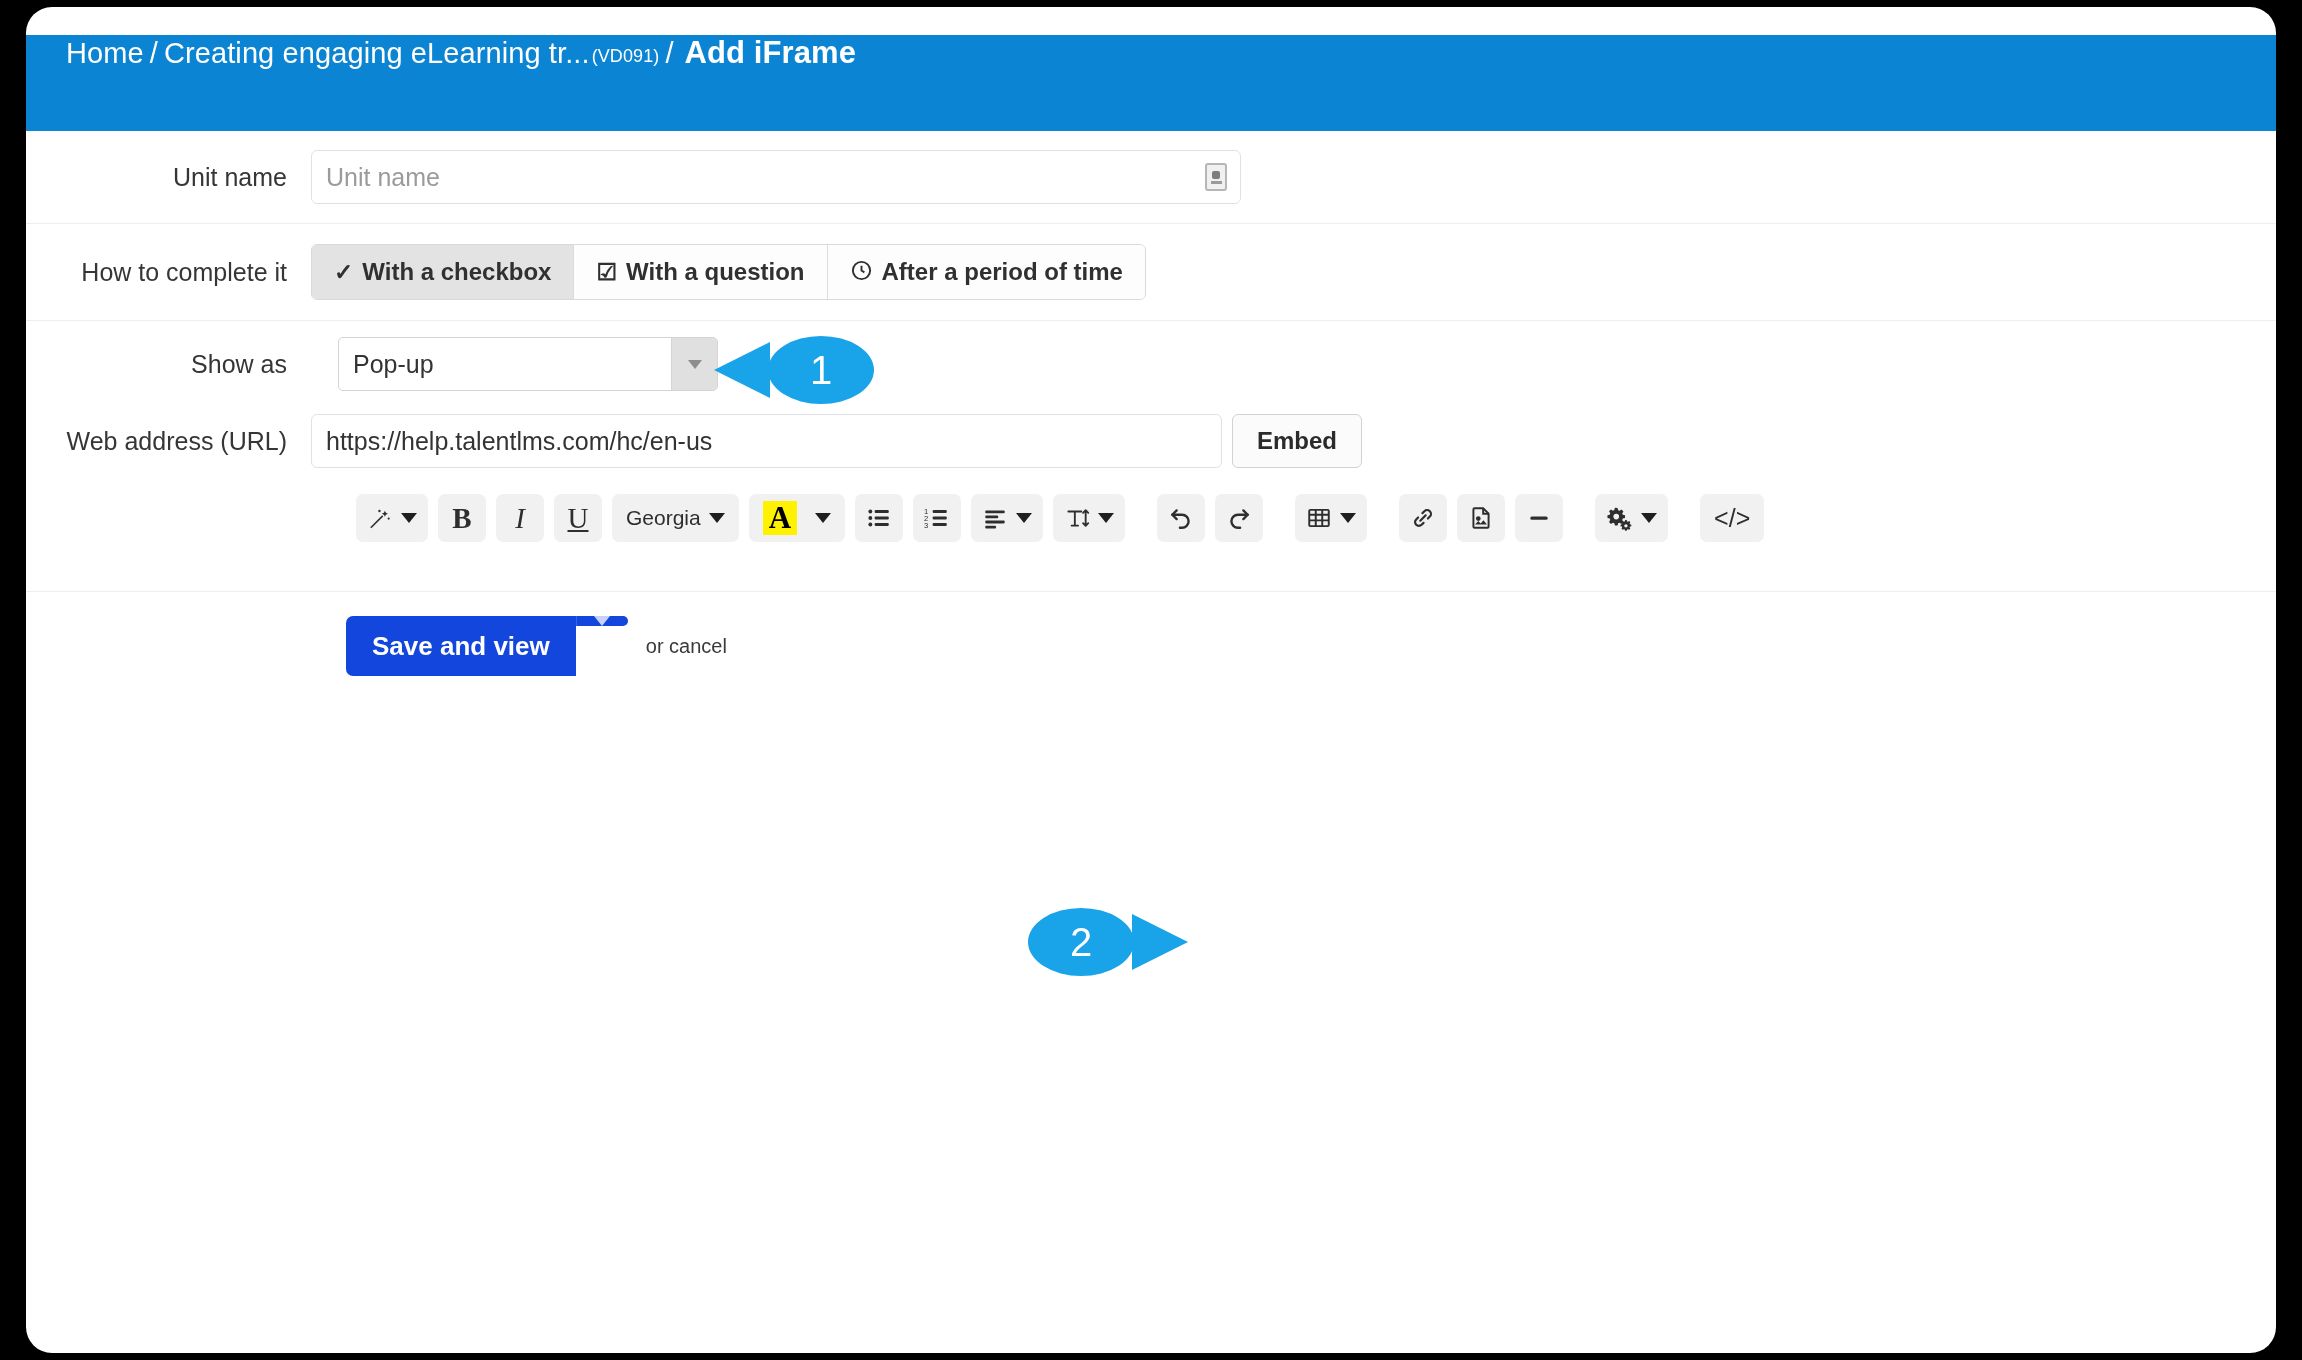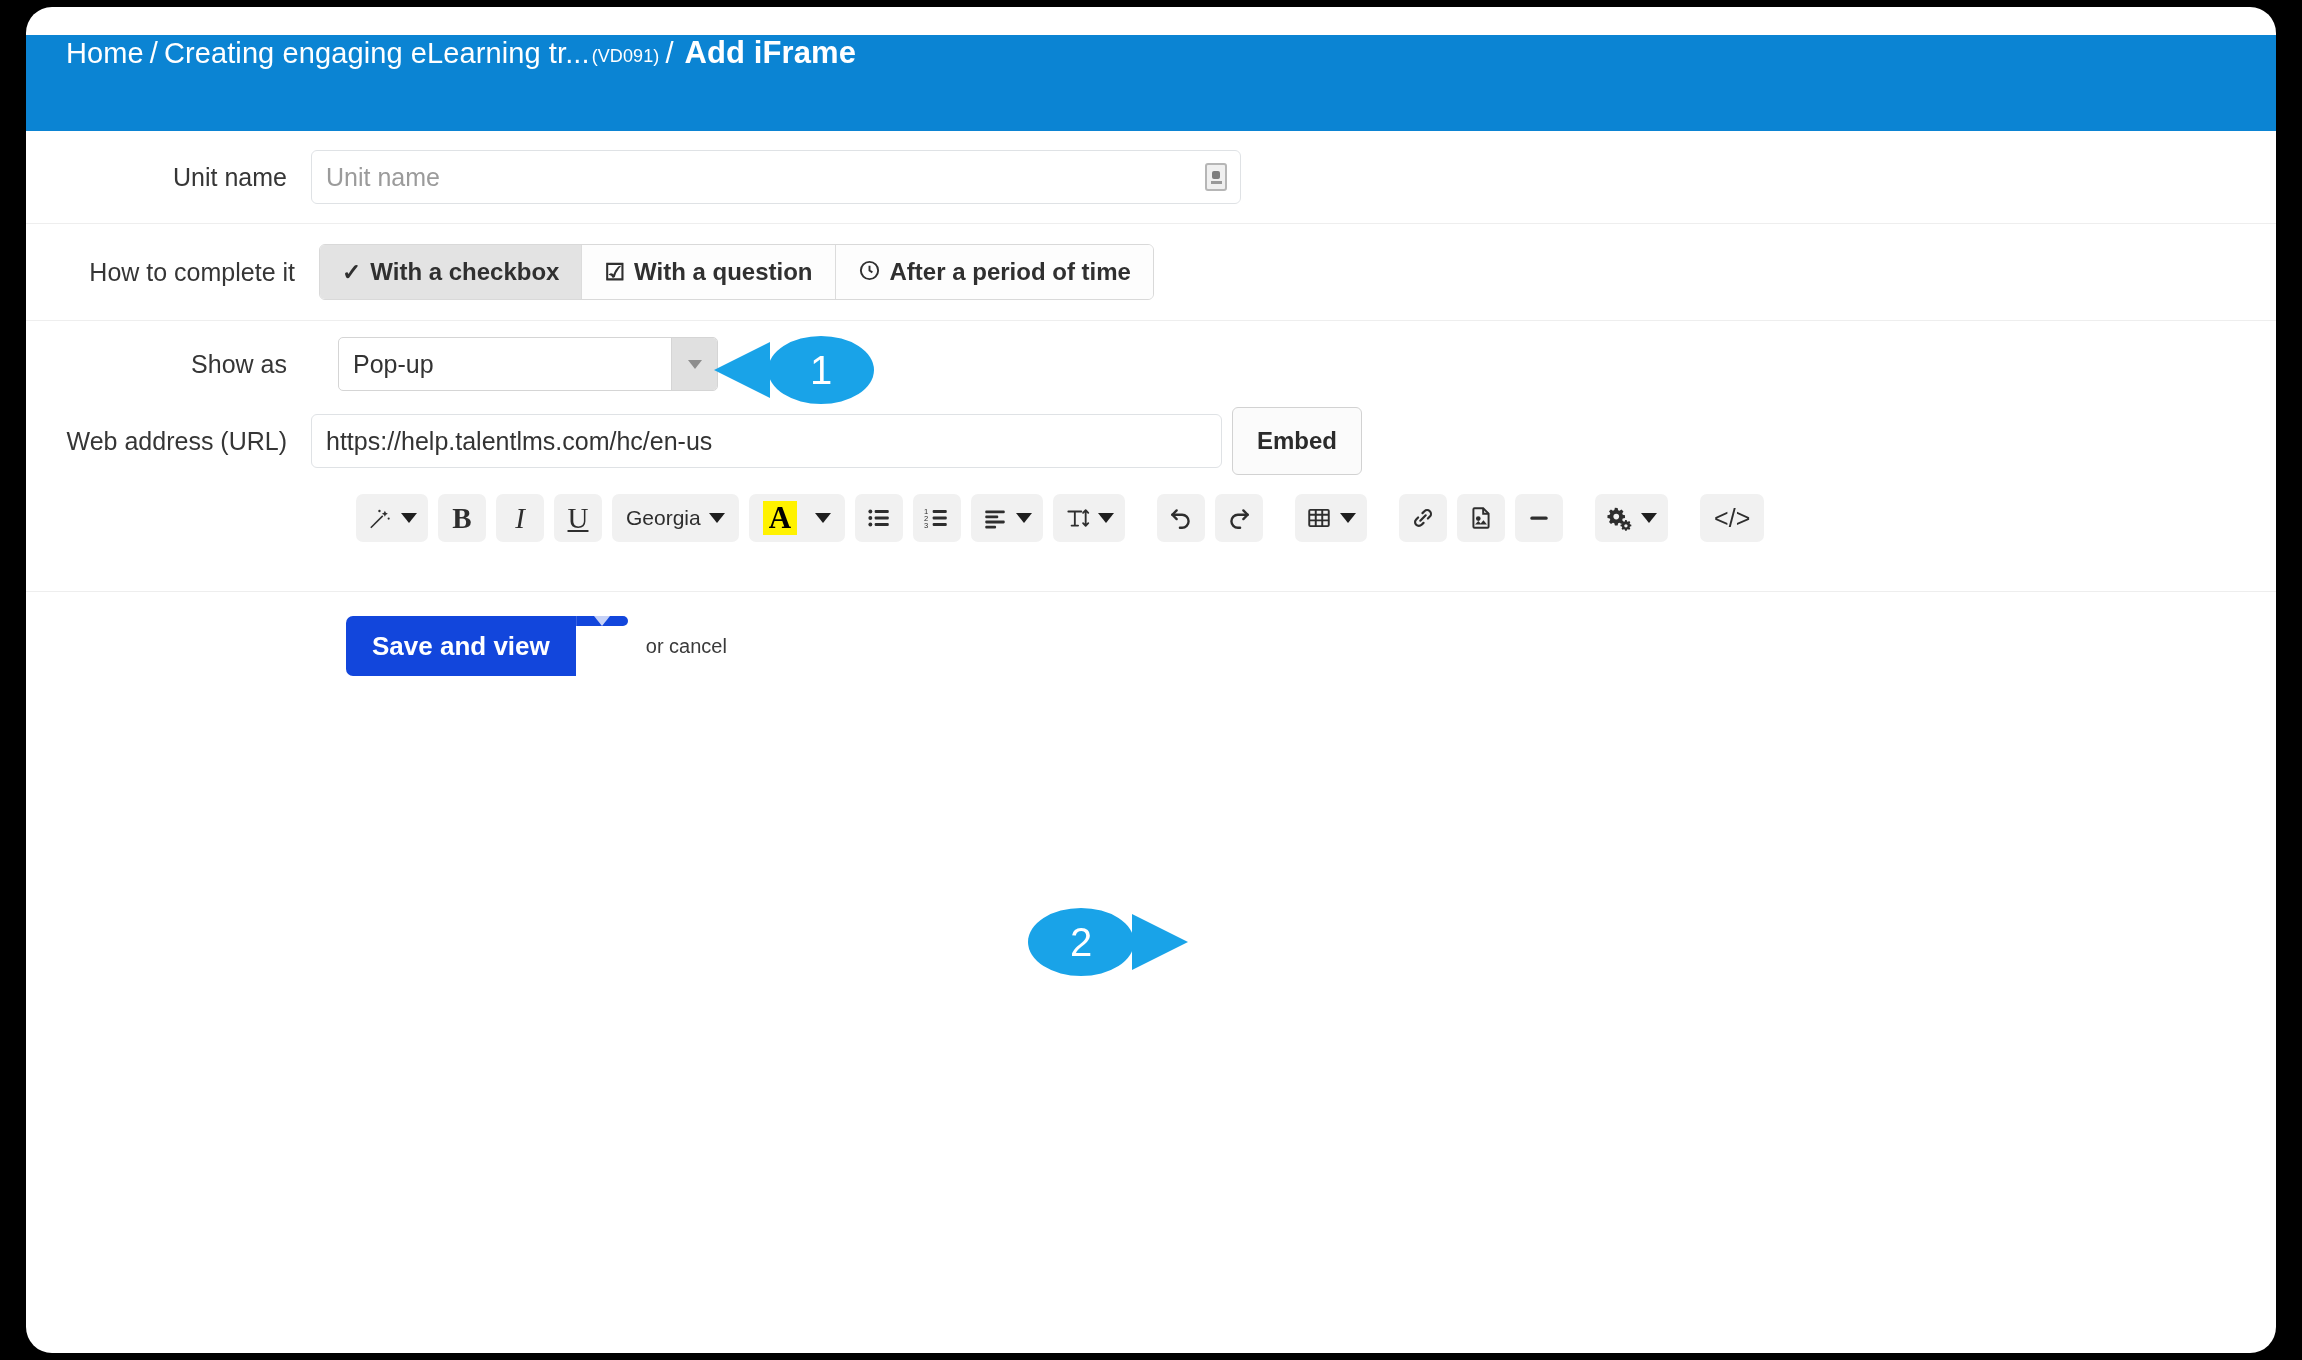--- a/index.html
+++ b/index.html
@@ -56,21 +56,21 @@
     color: #363636;
     flex: 0 0 auto;
   }
   .divider {
     height: 1px;
     background: #eeeeee;
     width: 100%;
   }
 
   #row-unit { height: 92px; }
-  #row-complete { height: 96px; margin-left: 8px; }
+  #row-complete { height: 96px; }
   #row-showas { height: 80px; padding-top: 6px; gap: 27px; }
   #row-url { height: 80px; }
 
   
   .unit-wrap { position: relative; width: 930px; }
   .unit-input {
     width: 100%; height: 54px;
     border: 1px solid #dfe2e5;
     border-radius: 6px;
     font-size: 25px;
@@ -179,21 +179,21 @@
     width: 911px; height: 54px;
     border: 1px solid #dfe2e5;
     border-radius: 6px;
     font-size: 25px; color: #333;
     padding: 0 14px; outline: none;
     font-family: "Liberation Sans", sans-serif;
     background: #fff;
   }
   .embed-btn {
     margin-left: 10px;
-    height: 68px; padding: 0 24px;
+    height: 54px; padding: 0 24px;
     border: 1px solid #d2d2d2;
     border-radius: 6px;
     background: #fbfbfb;
     font-size: 24px; font-weight: bold; color: #2b2b2b;
     cursor: pointer;
     font-family: "Liberation Sans", sans-serif;
   }
 
   
   .toolbar {

